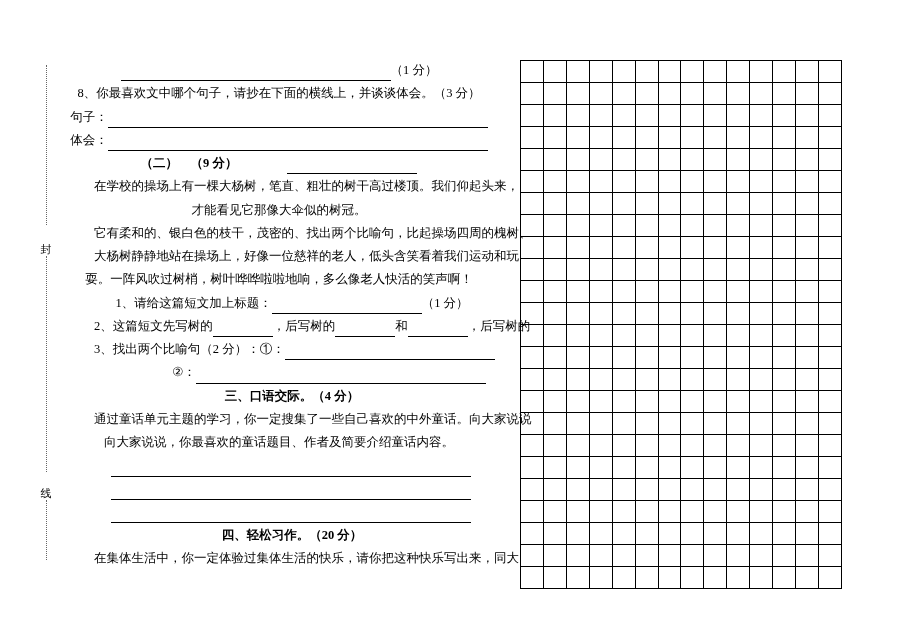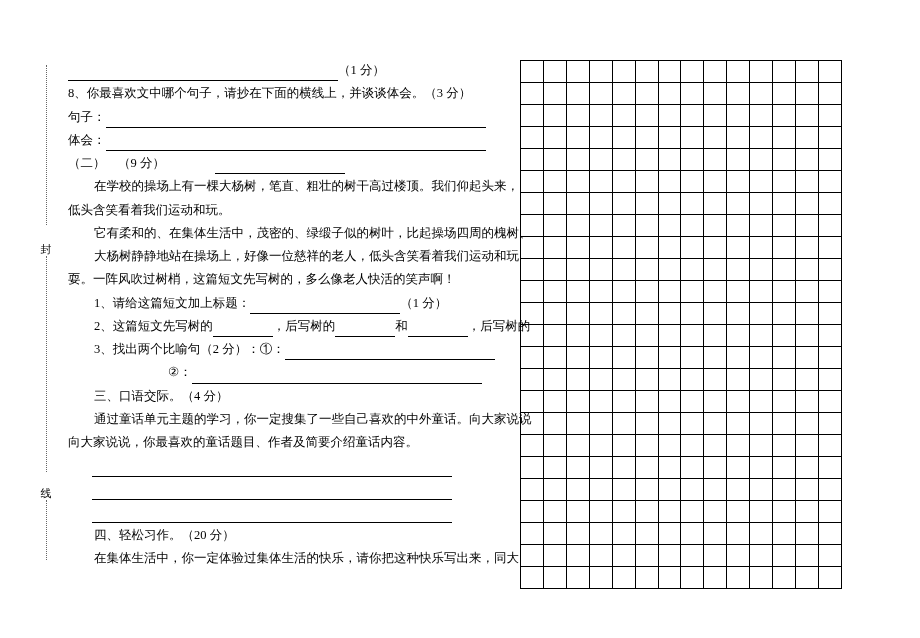--- a/index.html
+++ b/index.html
@@ -19,20 +19,21 @@
       position: relative;
     }
     .right-col {
       width: 340px;
       padding: 60px 20px 20px 10px;
     }
     .line {
       line-height: 1.7;
       margin-bottom: 2px;
       white-space: nowrap;
+      text-align: center;
     }
     .indent {
       text-indent: 26px;
     }
     .underline-short {
       display: inline-block;
       border-bottom: 1px solid #000;
       min-width: 150px;
       height: 1em;
       vertical-align: bottom;
@@ -66,42 +67,42 @@
     }
     .grid-right {
       border-collapse: collapse;
       width: 322px;
       table-layout: fixed;
     }
     .grid-right td {
       border: 0.5px solid #000;
       height: 22px;
     }
-    .bold { font-weight: normal; }
+    .bold { font-weight: bold; }
   </style>
 </head>
 <body>
 
 <div class="left-col">
   <div class="dots-v" style="top:65px;height:160px;"></div>
   <div class="fold-label" style="top:234px;">封</div>
   <div class="dots-v" style="top:256px;height:216px;"></div>
   <div class="fold-label" style="top:478px;">线</div>
   <div class="dots-v" style="top:500px;height:60px;"></div>
 
   <div class="line"><span class="underline-short" style="min-width:270px;"></span><span>（1 分）</span></div>
   <div class="line">8、你最喜欢文中哪个句子，请抄在下面的横线上，并谈谈体会。（3 分）</div>
   <div class="line"><span>句子：</span><span class="underline-short" style="min-width:380px;"></span></div>
   <div class="line"><span>体会：</span><span class="underline-short" style="min-width:380px;"></span></div>
   <div class="line bold"><span>（二）　（9 分）</span>　　　　<span class="underline-short" style="min-width:130px;"></span></div>
   <div class="line indent">在学校的操场上有一棵大杨树，笔直、粗壮的树干高过楼顶。我们仰起头来，</div>
-  <div class="line">低头含笑看着我们运动和玩。</div>
-  <div class="line indent">它有柔和的、在集体生活中，茂密的、绿缎子似的树叶，比起操场四周的槐树、</div>
+  <div class="line">才能看见它那像大伞似的树冠。</div>
+  <div class="line indent">它有柔和的、银白色的枝干，茂密的、找出两个比喻句，比起操场四周的槐树、</div>
   <div class="line indent">大杨树静静地站在操场上，好像一位慈祥的老人，低头含笑看着我们运动和玩</div>
-  <div class="line">耍。一阵风吹过树梢，这篇短文先写树的，多么像老人快活的笑声啊！</div>
+  <div class="line">耍。一阵风吹过树梢，树叶哗哗啦啦地响，多么像老人快活的笑声啊！</div>
   <div class="line indent"><span>1、请给这篇短文加上标题：</span><span class="underline-short" style="min-width:150px;"></span><span>（1 分）</span></div>
   <div class="line indent"><span>2、这篇短文先写树的</span><span class="underline-mid"></span><span>，后写树的</span><span class="underline-mid"></span><span>和</span><span class="underline-mid"></span><span>，后写树的</span></div>
   <div class="line indent"><span>3、找出两个比喻句（2 分）：①：</span><span class="underline-short" style="min-width:210px;"></span></div>
   <div class="line" style="text-indent:100px;"><span>②：</span><span class="underline-short" style="min-width:290px;"></span></div>
   <div class="line bold indent">三、口语交际。（4 分）</div>
   <div class="line indent">通过童话单元主题的学习，你一定搜集了一些自己喜欢的中外童话。向大家说说</div>
   <div class="line">向大家说说，你最喜欢的童话题目、作者及简要介绍童话内容。</div>
   <div class="line"><span class="underline-long"></span></div>
   <div class="line"><span class="underline-long"></span></div>
   <div class="line"><span class="underline-long"></span></div>

